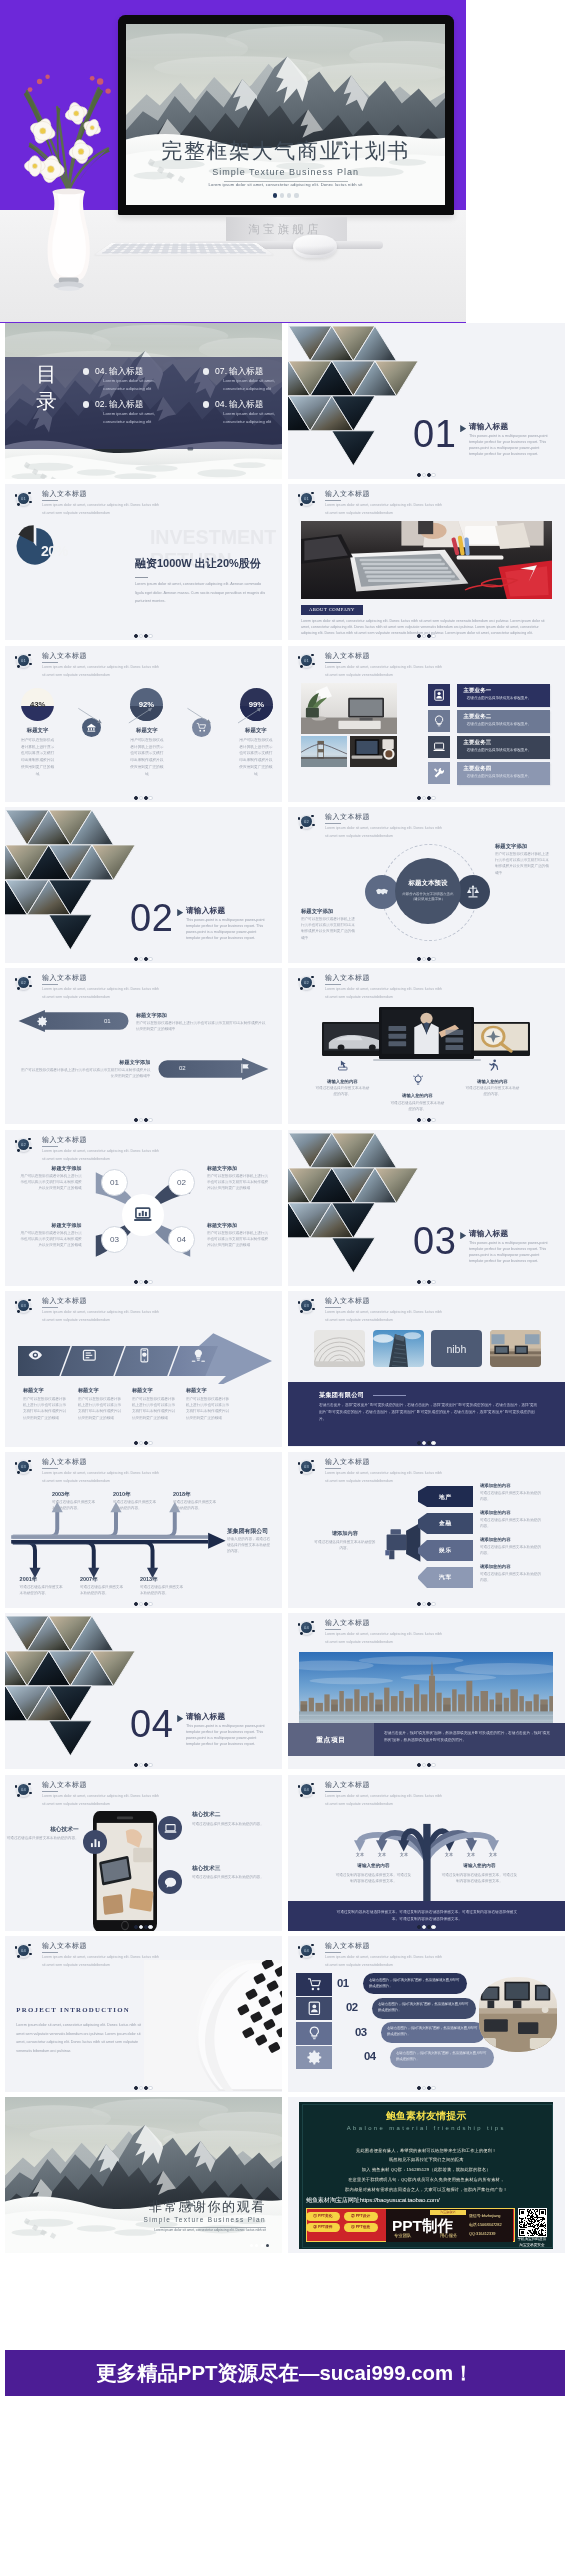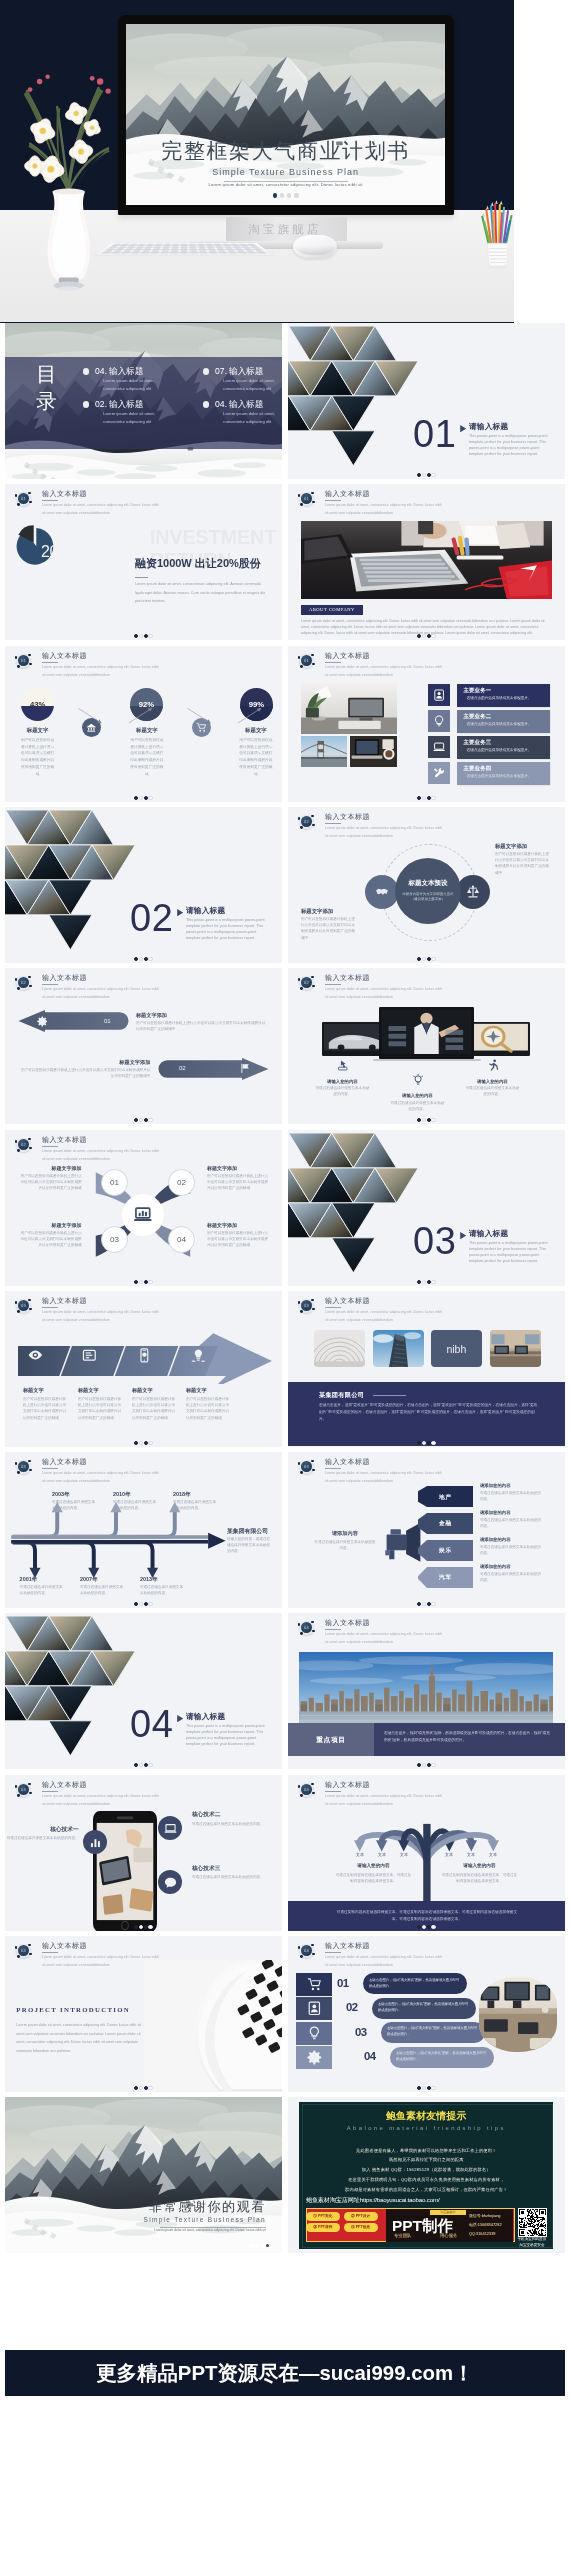--- a/index.html
+++ b/index.html
@@ -1,20 +1,20 @@
 <!DOCTYPE html>
 <html lang="zh" style="font-size:13px"><head>
 <meta charset="utf-8">
 <title>PPT Template Preview</title>
 <style>
   html,body{margin:0;padding:0;}
   body{width:570px;background:#ffffff;font-family:"Liberation Sans",sans-serif;}
   .page{position:relative;width:570px;height:2576px;overflow:hidden;background:#fff;}
   
-  .hero{position:absolute;left:0;top:0;width:514px;height:323px;overflow:hidden;background:#0f172a;}
+  .hero{position:absolute;left:0;top:0;width:466px;height:323px;overflow:hidden;background:#6d28d9;}
   .hero-desk{position:absolute;left:0;top:210px;width:570px;height:112px;background:linear-gradient(180deg,#f4f4f5 0%,#efeff0 40%,#e9e9ea 100%);}
   .mon{position:absolute;left:118px;top:14.7px;width:336px;height:200px;background:#0b0b0c;border-radius:7.3px 7.3px 1.6px 1.6px;box-shadow:0 2.4px 6.5px rgba(0,0,0,.12);}
   .mon-screen{position:absolute;left:8.1px;top:9.8px;width:319px;height:181px;overflow:hidden;background:#8f9ba3;}
   .mon-neck{position:absolute;left:226px;top:217px;width:121px;height:28px;background:linear-gradient(90deg,#d3d3d6,#eaeaec 45%,#d9d9dc);}
   .mon-foot{position:absolute;left:189px;top:241px;width:194px;height:8.1px;border-radius:4.1px;background:linear-gradient(180deg,#ececee,#cfcfd3);}
   .hero-wm{position:absolute;left:0;top:222px;width:570px;text-align:center;font-size:11.4px;color:#b8b9bd;letter-spacing:3.3px;z-index:6;}
   .ttl-cn{position:absolute;left:0;top:113px;width:319px;text-align:center;color:#3e4a57;font-size:21px;letter-spacing:1.6px;font-weight:500;}
   .ttl-en{position:absolute;left:0;top:143px;width:319px;text-align:center;color:#58656f;font-size:9px;letter-spacing:1px;}
   .ttl-hr{position:absolute;left:98px;top:157px;width:124px;height:0.8px;background:rgba(90,102,112,.45);}
   .ttl-note{position:absolute;left:0;top:158px;width:319px;text-align:center;color:#5d6a78;font-size:4.1px;letter-spacing:0.2px;}
@@ -37,21 +37,21 @@
   .hdot{position:absolute;width:2.8px;height:2.8px;border-radius:50%;background:#16243a;z-index:4;}
   .sh-t{position:absolute;left:37px;top:5.3px;font-size:7px;color:#434f62;letter-spacing:0.5px;font-family:"Liberation Serif",serif;font-weight:normal;}
   .sh-u{position:absolute;left:37px;top:16px;width:16.3px;height:1.1px;background:#97a0ae;}
   .sh-d1{position:absolute;left:37px;top:19px;font-size:3.6px;color:#a9aeb8;white-space:nowrap;}
   .sh-d2{position:absolute;left:37px;top:26.5px;font-size:3.6px;color:#a9aeb8;white-space:nowrap;}
   .dots{position:absolute;left:0;top:150px;width:100%;text-align:center;line-height:0;font-size:0;z-index:9;}
   .dots i{display:inline-block;width:4.4px;height:4.4px;border-radius:50%;background:#fff;border:1px solid #d6dbe4;box-sizing:border-box;margin:0 0.2px;}
   .dots i.on{background:#1d2439;border-color:#1d2439;}
   
   .banner{position:absolute;left:4.9px;width:560px;display:flex;align-items:center;justify-content:center;color:#fff;}
-  .b1{top:2350px;height:46px;background:#0f172a;font-size:20.4px;font-weight:bold;letter-spacing:0;}
+  .b1{top:2350px;height:46px;background:#4c1d95;font-size:20.4px;font-weight:bold;letter-spacing:0;}
   .b2{top:2396px;height:46px;background:#8ccb43;font-size:19.6px;font-weight:bold;}
   .photo{position:absolute;left:0;top:0;width:100%;height:100%;}
   .ic{width:10.6px;height:10.6px;display:block;}
   
   .cat-band{position:absolute;left:0;top:34px;width:100%;height:92px;background:rgba(48,53,92,.72);}
   .cat-ttl{position:absolute;left:31px;top:38px;width:21px;text-align:center;color:#fff;font-size:20.4px;line-height:27px;letter-spacing:0;font-family:"Liberation Serif",serif;font-weight:normal;word-break:break-all;}
   .cat-item{position:absolute;width:114px;}
   .cat-dot{position:absolute;left:0;top:2.4px;width:6.5px;height:6.5px;border-radius:50%;background:#eceef2;}
   .cat-n{position:absolute;left:12.2px;top:0;font-size:8.6px;color:#fff;letter-spacing:0;}
   .cat-l{position:absolute;left:26px;top:0;font-size:8.6px;color:#fff;}
@@ -59,21 +59,21 @@
   .cat-s2{position:absolute;left:20.4px;top:19.6px;font-size:4.2px;color:#c2c6d8;}
   
   .tri-wrap{position:absolute;left:-21px;top:3.3px;width:154px;height:143px;}
   .trisvg{width:100%;height:100%;display:block;}
   .sec-num{position:absolute;left:125px;top:95px;font-size:38px;line-height:33px;color:#2c3154;letter-spacing:0.8px;font-family:"Liberation Sans",sans-serif;font-weight:300;}
   .sec-tri{position:absolute;left:172px;top:102px;width:6.5px;height:7.3px;}
   .sec-t{position:absolute;left:181px;top:99px;font-size:7.7px;color:#333a57;letter-spacing:0.2px;font-weight:bold;}
   .sec-b{position:absolute;left:181px;top:110px;width:86px;font-size:3.8px;line-height:6px;color:#9aa0ad;}
   
   .pie{position:absolute;left:9px;top:40px;width:42px;height:42px;}
-  .pie-lab{position:absolute;left:36px;top:59px;font-size:16px;color:#f1f2f4;font-weight:normal;letter-spacing:-0.4px;}
+  .pie-lab{position:absolute;left:36px;top:59px;font-size:14px;color:#f1f2f4;font-weight:bold;letter-spacing:-0.4px;}
   .inv-wm{position:absolute;left:145px;top:42px;width:163px;font-size:19.6px;line-height:23px;color:#e7e8ec;font-weight:bold;letter-spacing:0;white-space:normal;}
   .inv-h{position:absolute;left:130px;top:72px;font-size:11px;color:#2f3a55;font-weight:bold;letter-spacing:0;}
   .inv-hr{position:absolute;left:130px;top:93px;width:13px;height:1.1px;background:#8f96a3;}
   .inv-b{position:absolute;left:130px;top:96px;width:134px;font-size:3.8px;line-height:8.6px;color:#9aa0ad;}
   
   .ab-img{position:absolute;left:13px;top:37px;width:251px;height:78px;overflow:hidden;}
   .ab-img svg{width:100%;height:100%;display:block;}
   .ab-tag{position:absolute;left:13px;top:121px;width:62px;height:9.8px;background:#2a3160;color:#fff;font-size:4.6px;line-height:9.8px;text-align:center;letter-spacing:0.5px;font-family:"Liberation Serif",serif;}
   .ab-b{position:absolute;left:13px;top:134px;width:251px;font-size:3.6px;line-height:6.2px;color:#9aa0ad;}
   

